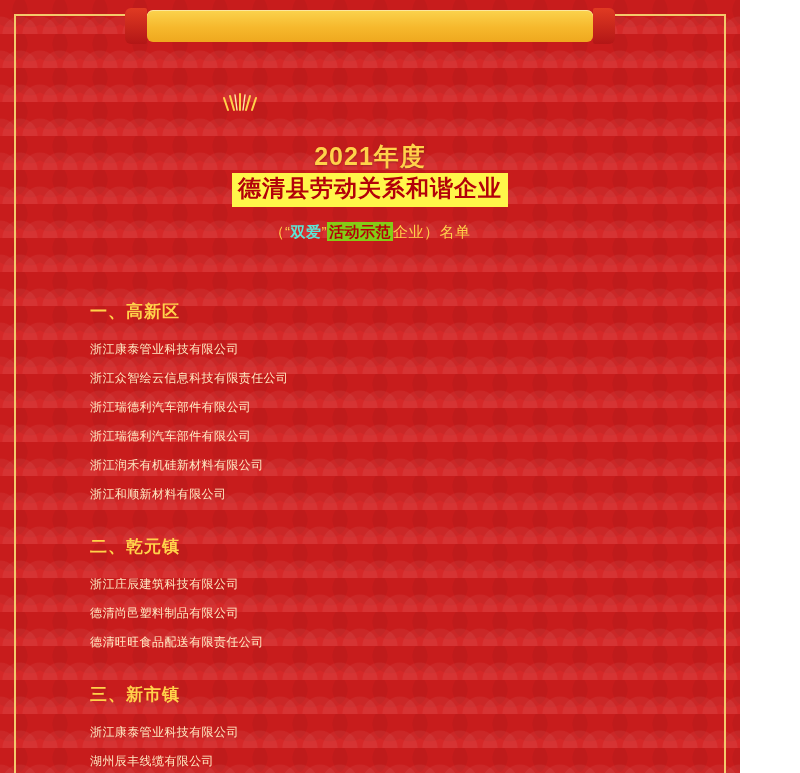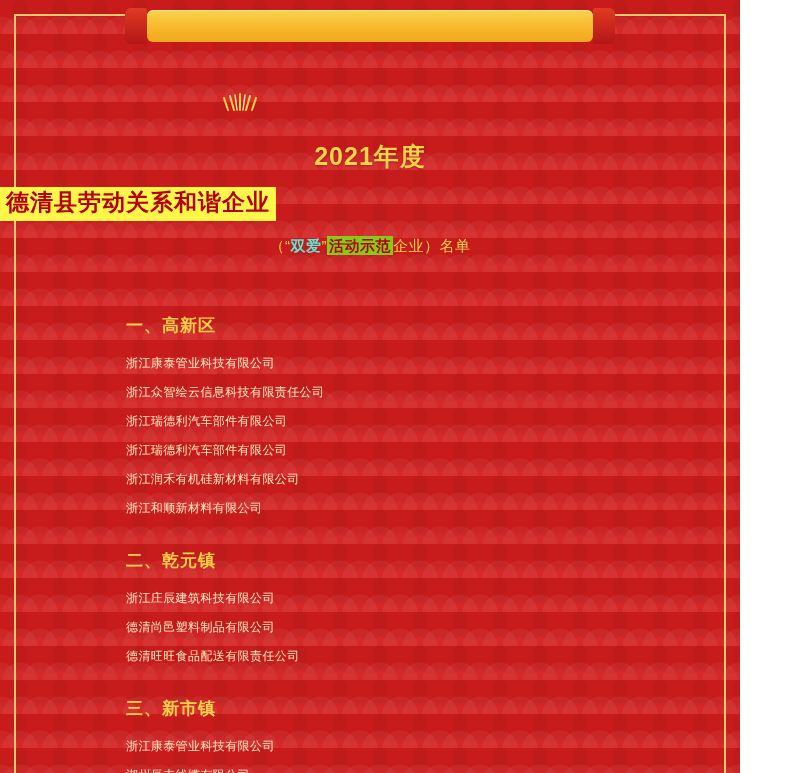--- a/index.html
+++ b/index.html
@@ -97,21 +97,21 @@
     margin-top: 140px;
     text-align: center;
     color: #ffd24a;
     font-size: 25px;
     font-weight: bold;
     letter-spacing: 1px;
     text-shadow: 0 1px 2px rgba(0,0,0,0.25);
   }
 
   .title-main-wrap {
-    margin-top: 14px;
+    text-align: center;
   }
   .title-main {
     display: inline-block;
     background: #fff64a;
     color: #b3000a;
     font-size: 23px;
     font-weight: bold;
     letter-spacing: 1px;
     padding: 2px 6px 4px 6px;
     line-height: 1.2;
@@ -136,21 +136,20 @@
   }
 
   .list-area {
     margin: 58px auto 0 auto;
     width: 560px;
     padding-left: 0;
   }
 
   .section {
     margin-bottom: 26px;
-    margin-left: 36px;
   }
   .section-title {
     color: #ffd24a;
     font-size: 17px;
     font-weight: bold;
     letter-spacing: 1px;
     margin-bottom: 12px;
   }
   .company {
     color: #ffe9c2;

